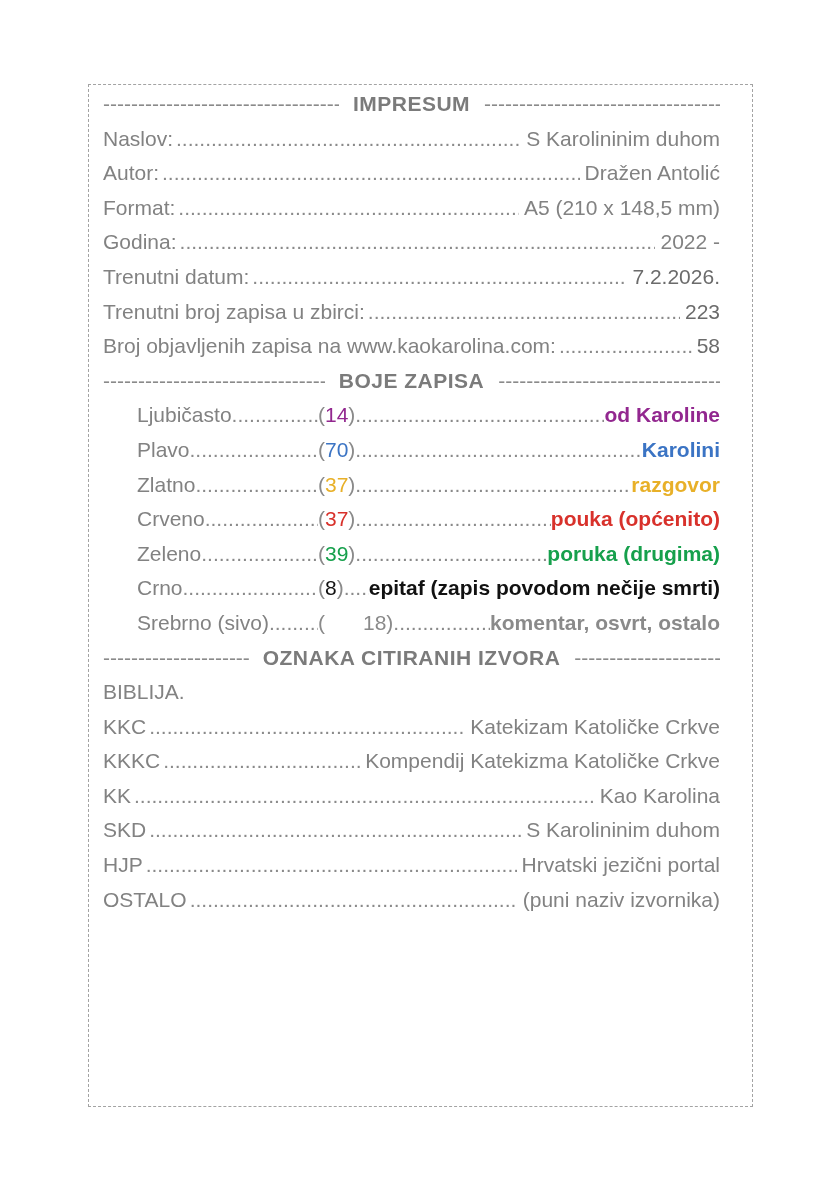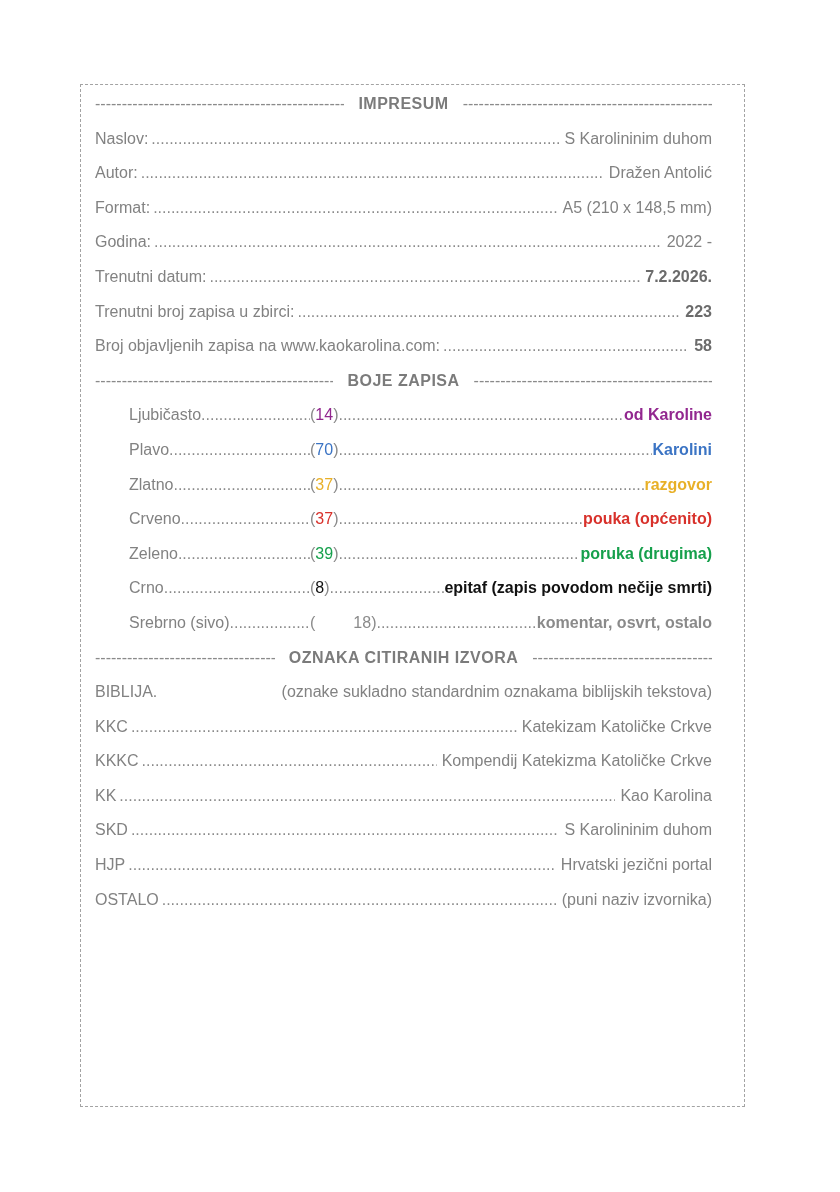--- a/index.html
+++ b/index.html
@@ -2,24 +2,24 @@
 <html><head>
 <meta charset="utf-8">
 <style>
   html,body{margin:0;padding:0;background:#ffffff;}
   body{
     width:840px;height:1192px;position:relative;
     font-family:"Liberation Sans","DejaVu Sans",sans-serif;
     -webkit-font-smoothing:antialiased;
   }
   .page{
-    position:absolute;left:80px;top:84px;width:665px;height:1023px;
+    position:absolute;left:88px;top:84px;width:665px;height:1023px;
     box-sizing:border-box;border:1px dashed #a3a3a3;background:#ffffff;
     padding:2px 32px 0 14px;
-    font-size:16px;color:#828282;
+    font-size:21px;color:#828282;
   }
   .row,.sec-head{
     display:flex;align-items:baseline;line-height:34.6px;white-space:nowrap;
   }
   .sec-head{color:#8a8a8a;}
   .sec-title{
     font-weight:bold;color:#7b7b7b;margin:0 14px;letter-spacing:0.5px;flex:0 0 auto;
   }
   .dash{flex:1 1 0;min-width:0;overflow:hidden;}
   .dash::after{
@@ -27,21 +27,21 @@
   }
   .lbl{flex:0 0 auto;}
   .leader{flex:1 1 0;min-width:0;overflow:hidden;color:#8a8a8a;}
   .leader::after{
     content:".........................................................................................................................................................................";
   }
   .leader.blank::after{content:"";}
   .imp .leader{margin-left:3px;}
   .val{flex:0 0 auto;margin-left:5px;}
   .boje .val{margin-left:0;font-weight:bold;}
-  .strong{font-weight:bold;color:#6b6b6b;}
+  .strong{font-weight:normal;color:#6b6b6b;}
   .col1{flex:0 0 181px;display:inline-flex;align-items:flex-start;overflow:hidden;margin-left:34px;}
   .cnt{flex:0 0 auto;}
   .paren{color:#8a8a8a;}
   .sec-gap{}
 </style>
 </head>
 <body>
 
 <div class="page">
 
@@ -159,21 +159,20 @@
 
   <div class="sec-head sec-gap">
     <span class="dash"></span>
     <span class="sec-title">OZNAKA CITIRANIH IZVORA</span>
     <span class="dash"></span>
   </div>
 
   <div class="row imp">
     <span class="lbl">BIBLIJA.</span>
     <span class="leader blank"></span>
-    <span class="val">(oznake sukladno standardnim oznakama biblijskih tekstova)</span>
   </div>
   <div class="row imp">
     <span class="lbl">KKC</span>
     <span class="leader"></span>
     <span class="val">Katekizam Katoličke Crkve</span>
   </div>
   <div class="row imp">
     <span class="lbl">KKKC</span>
     <span class="leader"></span>
     <span class="val">Kompendij Katekizma Katoličke Crkve</span>

